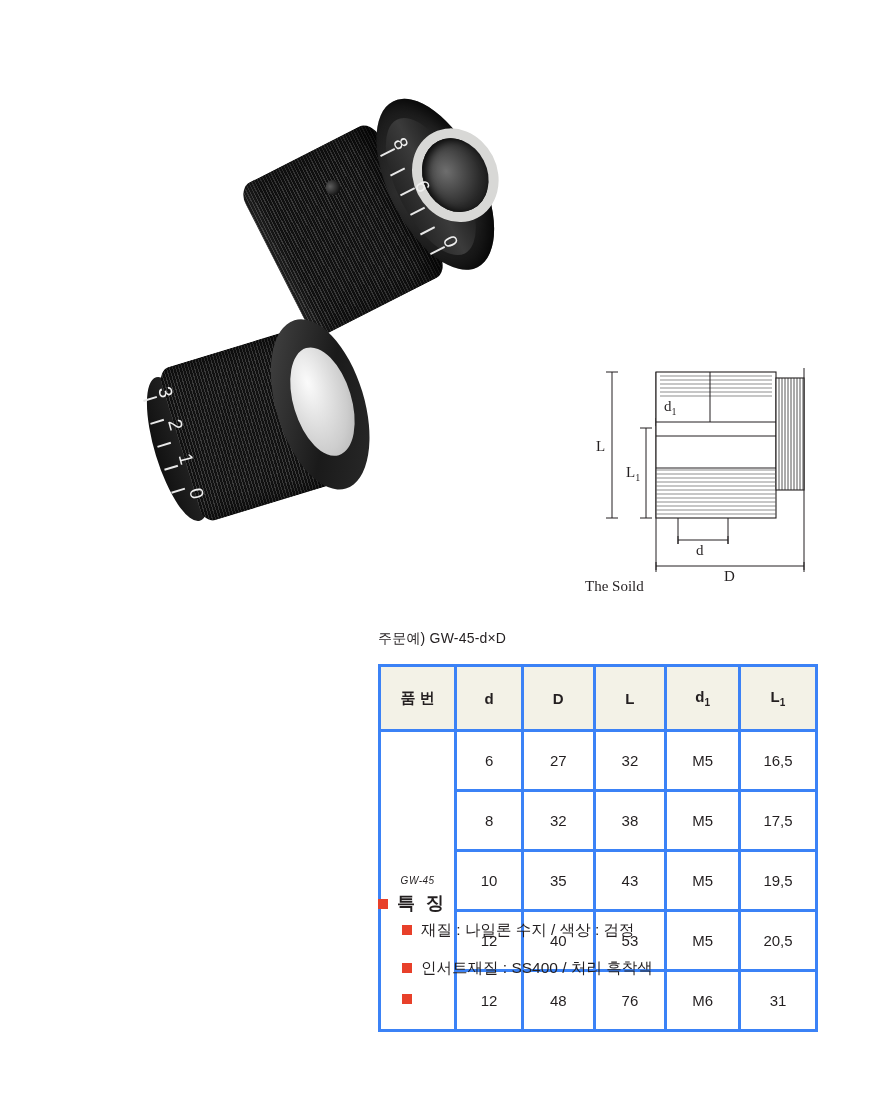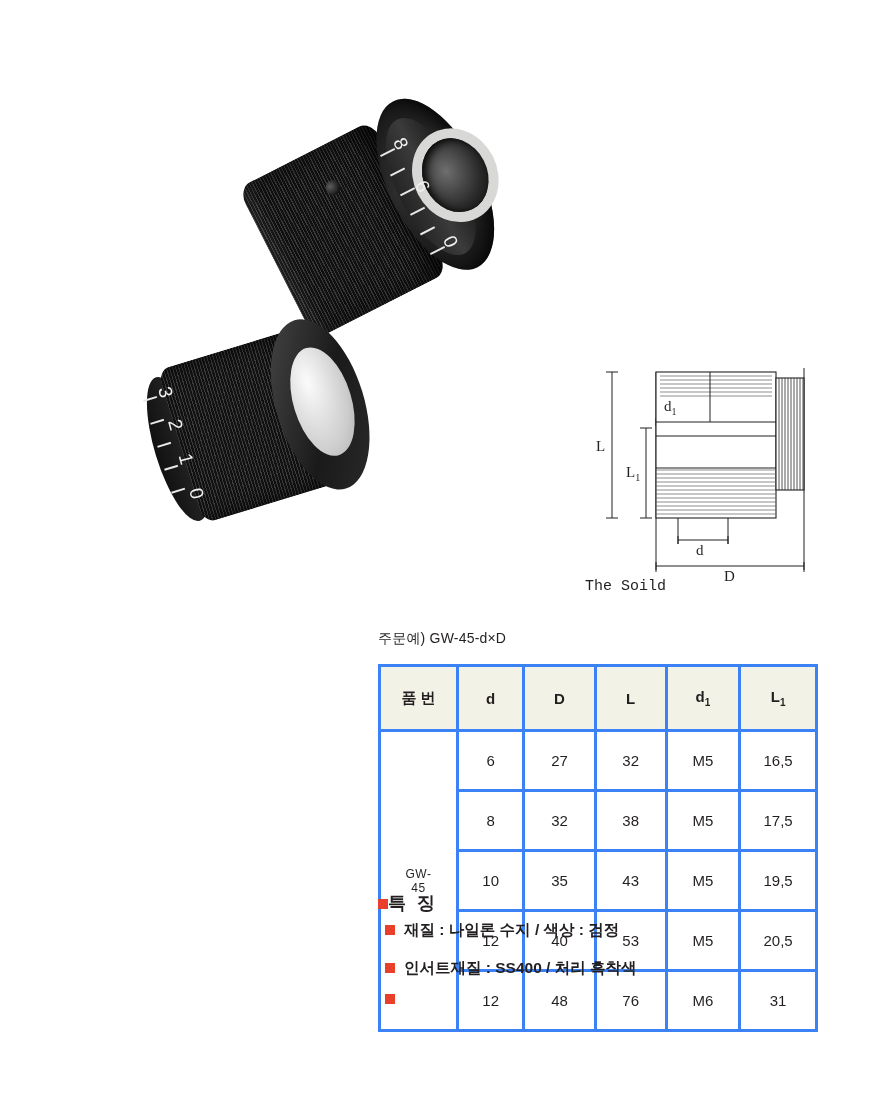--- a/index.html
+++ b/index.html
@@ -160,21 +160,21 @@
     font-size: 15px;
     font-family: "Liberation Serif", serif;
     color: #231f20;
   }
   #drawing .label sub { font-size: 10px; }
   #the-solid-label {
     position: absolute;
     left: 25px;
     top: 228px;
     font-size: 15px;
-    font-family: Liberation Mono, monospace;
+    font-family: Liberation Serif, serif;
     color: #231f20;
   }
 
   
   #order-example {
     position: absolute;
     left: 378px;
     top: 630px;
     font-size: 14px;
     letter-spacing: .2px;
@@ -198,43 +198,44 @@
     color: #231f20;
   }
   #spec-table thead th {
     background: #f3f2e7;
     font-weight: bold;
     height: 26px;
     font-size: 15px;
   }
   #spec-table thead th sub { font-size: 10px; }
   #spec-table td.partno {
-    font-size: 12px;
+    font-size: 10px;
     letter-spacing: .5px;
+    font-style: italic;
   }
   #spec-table col.c0 { width: 92px; }
   #spec-table col.c1 { width: 78px; }
   #spec-table col.c2 { width: 88px; }
   #spec-table col.c3 { width: 88px; }
   #spec-table col.c4 { width: 88px; }
   #spec-table col.c5 { width: 86px; }
 
   
   #features {
     position: absolute;
     left: 378px;
     top: 890px;
     width: 480px;
     font-size: 16px;
     line-height: 1.55;
   }
   .feat-head {
     display: flex;
     align-items: center;
-    gap: 0;
+    gap: 9px;
     font-weight: bold;
     font-size: 18px;
     letter-spacing: 3px;
   }
   .sq {
     width: 10px;
     height: 10px;
     background: #e8402a;
     display: inline-block;
     flex: 0 0 auto;
@@ -243,21 +244,21 @@
     margin: 7px 0 14px 24px;
     font-size: 15.5px;
   }
   .feat-row {
     display: flex;
     align-items: center;
     gap: 9px;
     margin: 0 0 14px 14px;
     font-size: 15.5px;
   }
-  .feat-row.indent2 { margin-left: 7px; font-weight: bold; }
+  .feat-row.indent2 { margin-left: 24px; }
 </style>
 </head>
 <body>
 
 <div id="photo-area">
 
   <div class="knob-wrap" id="knob-upper">
     <div class="body"></div>
     <div class="dial"></div>
     <div class="dial-ring"></div>

